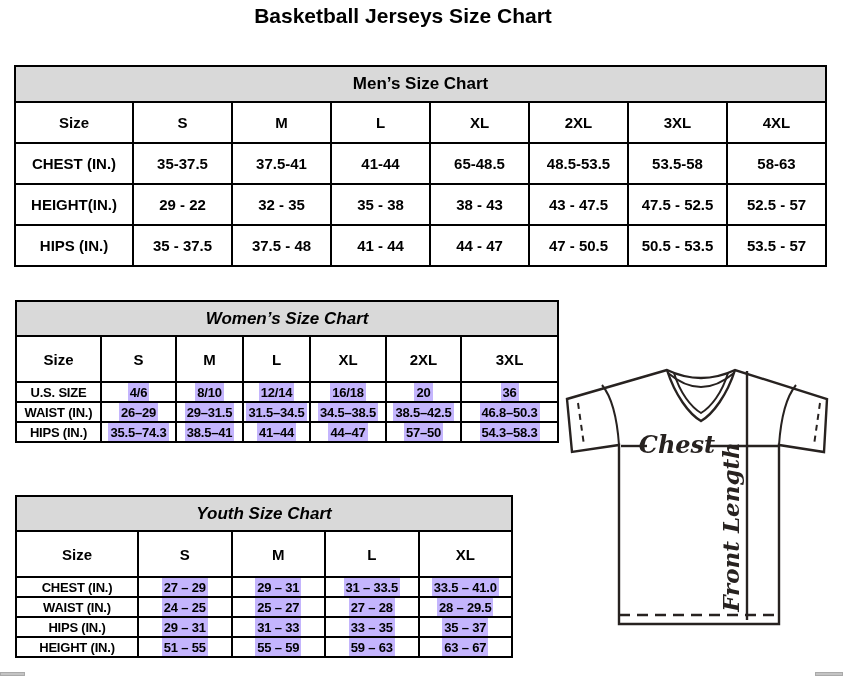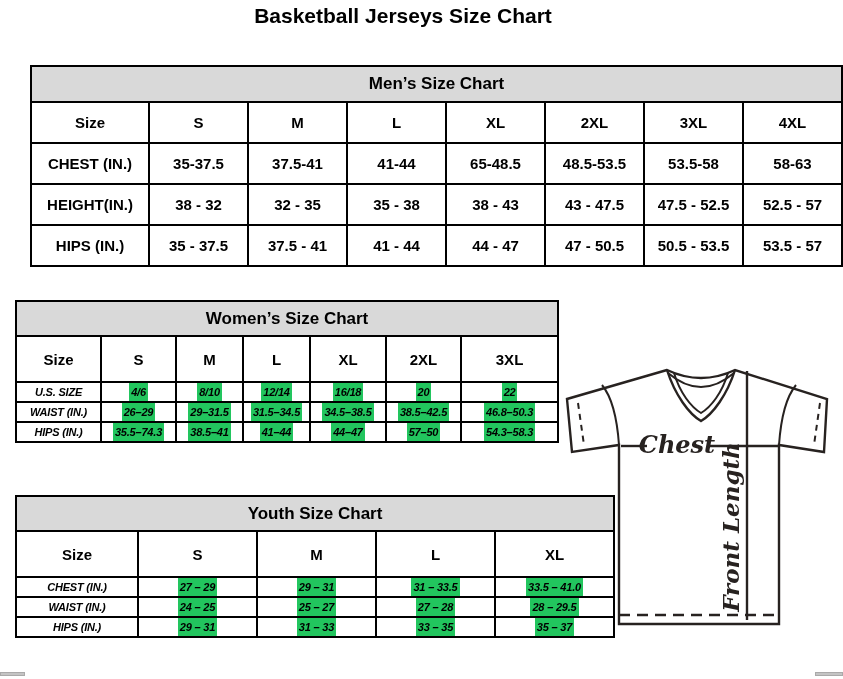--- a/index.html
+++ b/index.html
@@ -4,30 +4,30 @@
 <style>
   html,body{margin:0;padding:0;background:#fff;}
   .page{position:relative;width:843px;height:679px;background:#fff;overflow:hidden;
         font-family:"Liberation Sans",sans-serif;color:#000;}
   .page-title{position:absolute;top:4px;left:0;width:806px;text-align:center;
         font-size:21px;font-weight:bold;margin:0;}
   table.chart{position:absolute;border-collapse:collapse;table-layout:fixed;}
   table.chart td{border:2px solid #000;text-align:center;vertical-align:middle;
         font-weight:bold;padding:0;overflow:hidden;white-space:nowrap;}
   td.ttl{background:#d9d9d9;font-size:17px;}
-  .mens{left:30px;top:65px;width:813px;}
+  .mens{left:14px;top:65px;width:813px;}
   .mens .title-row td{height:34px;}
   .mens .head-row td{height:39px;font-size:15px;}
   .mens .data-row td{height:39px;font-size:15px;}
   .womens{left:15px;top:300px;width:542px;}
-  .youth{left:15px;top:495px;width:600px;}
-  .womens .title-row td,.youth .title-row td{height:33px;}
+  .youth{left:15px;top:495px;width:498px;}
+  .womens .title-row td,.youth .title-row td{height:33px;font-style:italic;}
   .womens .head-row td,.youth .head-row td{height:44px;font-size:15px;}
-  .womens .data-row td,.youth .data-row td{height:18px;font-size:11px;letter-spacing:-0.2px;font-style:italic;}
-  .hl{background:#22c55e;padding:14px 2px;}
+  .womens .data-row td,.youth .data-row td{height:18px;font-size:13px;letter-spacing:-0.2px;}
+  .hl{background:#c4b5fd;padding:14px 2px;}
   .jersey{position:absolute;left:557px;top:357px;}
   .jersey path,.jersey line{fill:none;stroke:#272220;}
   .jersey text{fill:#272220;font-family:"DejaVu Serif",serif;font-style:italic;font-weight:bold;}
   .sb{position:absolute;height:4px;background:#c4c4c4;border:1px solid #aaa;box-sizing:border-box;}
   .sb-left{left:0;top:672px;width:25px;}
   .sb-right{left:815px;top:672px;width:28px;}
 </style>
 </head>
 <body>
 
@@ -65,32 +65,32 @@
       <td>35-37.5</td>
       <td>37.5-41</td>
       <td>41-44</td>
       <td>65-48.5</td>
       <td>48.5-53.5</td>
       <td>53.5-58</td>
       <td>58-63</td>
     </tr>
     <tr class="data-row">
       <td>HEIGHT(IN.)</td>
-      <td>38 - 32</td>
+      <td>29 - 22</td>
       <td>32 - 35</td>
       <td>35 - 38</td>
       <td>38 - 43</td>
       <td>43 - 47.5</td>
       <td>47.5 - 52.5</td>
       <td>52.5 - 57</td>
     </tr>
     <tr class="data-row">
       <td>HIPS (IN.)</td>
       <td>35 - 37.5</td>
-      <td>37.5 - 41</td>
+      <td>37.5 - 48</td>
       <td>41 - 44</td>
       <td>44 - 47</td>
       <td>47 - 50.5</td>
       <td>50.5 - 53.5</td>
       <td>53.5 - 57</td>
     </tr>
   </tbody>
     </table>
 
   <table class="chart womens">
@@ -116,21 +116,21 @@
       <td>2XL</td>
       <td>3XL</td>
     </tr>
     <tr class="data-row">
       <td>U.S. SIZE</td>
       <td><span class="hl">4/6</span></td>
       <td><span class="hl">8/10</span></td>
       <td><span class="hl">12/14</span></td>
       <td><span class="hl">16/18</span></td>
       <td><span class="hl">20</span></td>
-      <td><span class="hl">22</span></td>
+      <td><span class="hl">36</span></td>
     </tr>
     <tr class="data-row">
       <td>WAIST (IN.)</td>
       <td><span class="hl">26–29</span></td>
       <td><span class="hl">29–31.5</span></td>
       <td><span class="hl">31.5–34.5</span></td>
       <td><span class="hl">34.5–38.5</span></td>
       <td><span class="hl">38.5–42.5</span></td>
       <td><span class="hl">46.8–50.3</span></td>
     </tr>
@@ -179,20 +179,27 @@
       <td><span class="hl">27 – 28</span></td>
       <td><span class="hl">28 – 29.5</span></td>
     </tr>
     <tr class="data-row">
       <td>HIPS (IN.)</td>
       <td><span class="hl">29 – 31</span></td>
       <td><span class="hl">31 – 33</span></td>
       <td><span class="hl">33 – 35</span></td>
       <td><span class="hl">35 – 37</span></td>
     </tr>
+    <tr class="data-row">
+      <td>HEIGHT (IN.)</td>
+      <td><span class="hl">51 – 55</span></td>
+      <td><span class="hl">55 – 59</span></td>
+      <td><span class="hl">59 – 63</span></td>
+      <td><span class="hl">63 – 67</span></td>
+    </tr>
   </tbody>
     </table>
 
   <svg class="jersey" width="288" height="290" viewBox="0 0 288 290">
 
     <path stroke-width="2.4" d="M110,13 L10,42 L15,95 L62,88 L62,267 L222,267 L222,88 L267,95 L270,42 L178,13
              Q144,29 110,13 Z"></path>
 
     <path stroke-width="2" d="M62,88 Q59,45 45,28"></path>
     <path stroke-width="2" d="M222,88 Q225,45 239,28"></path>

